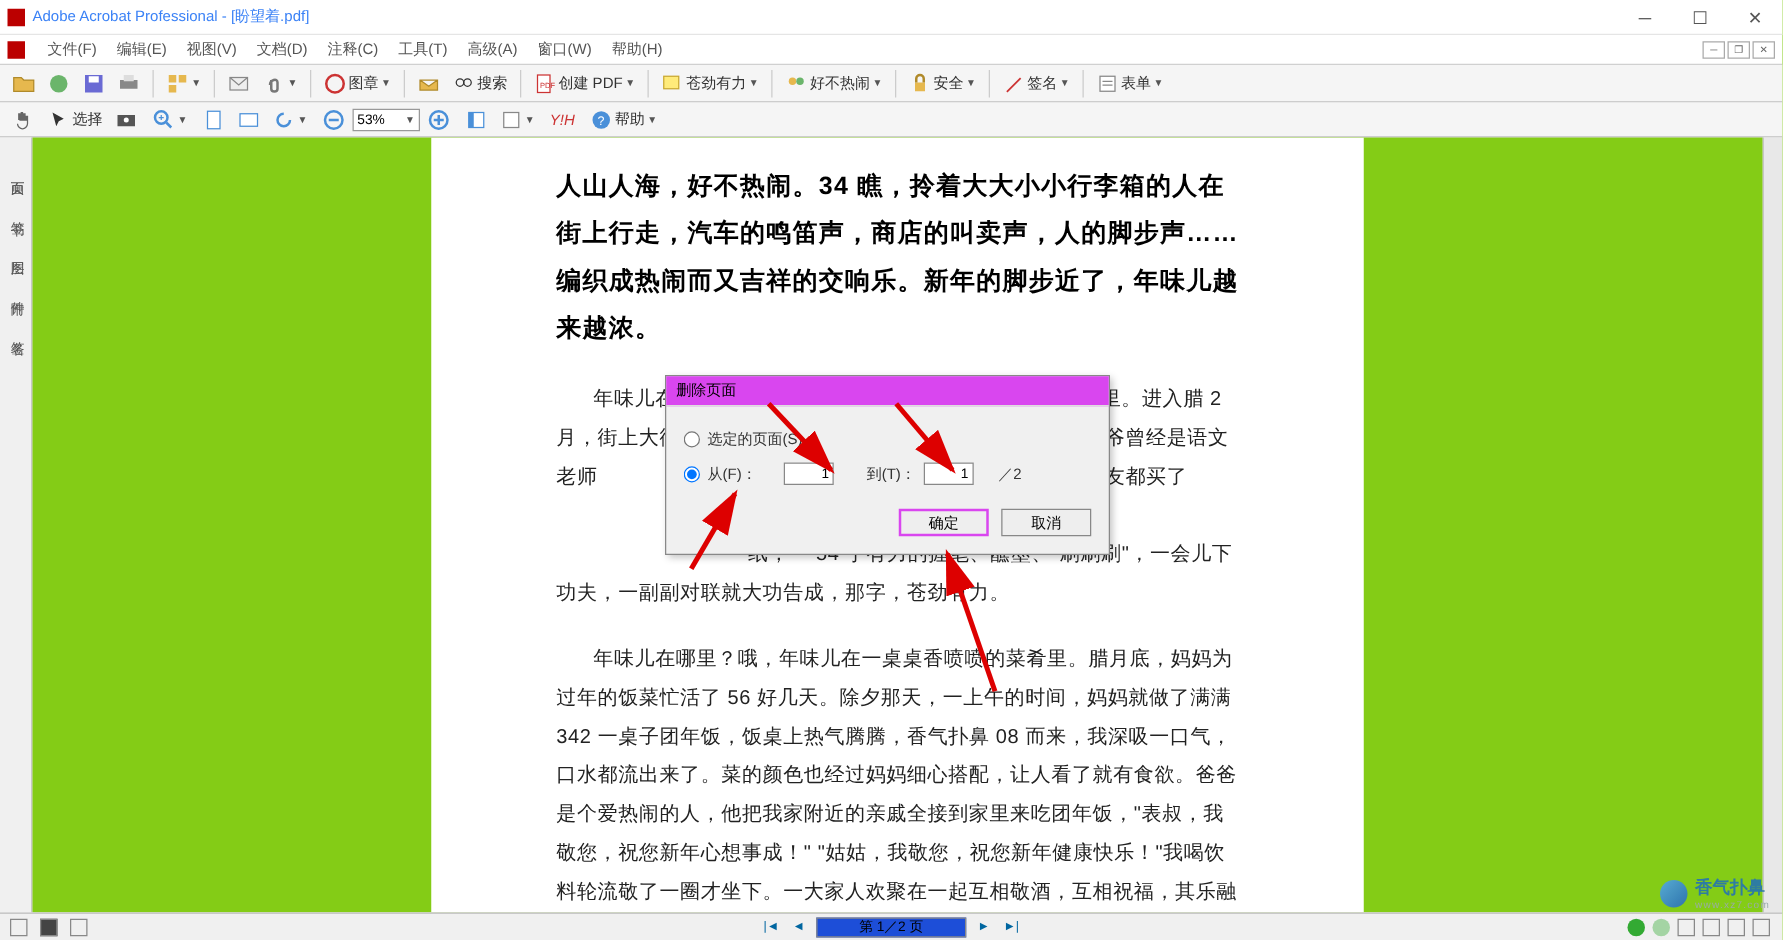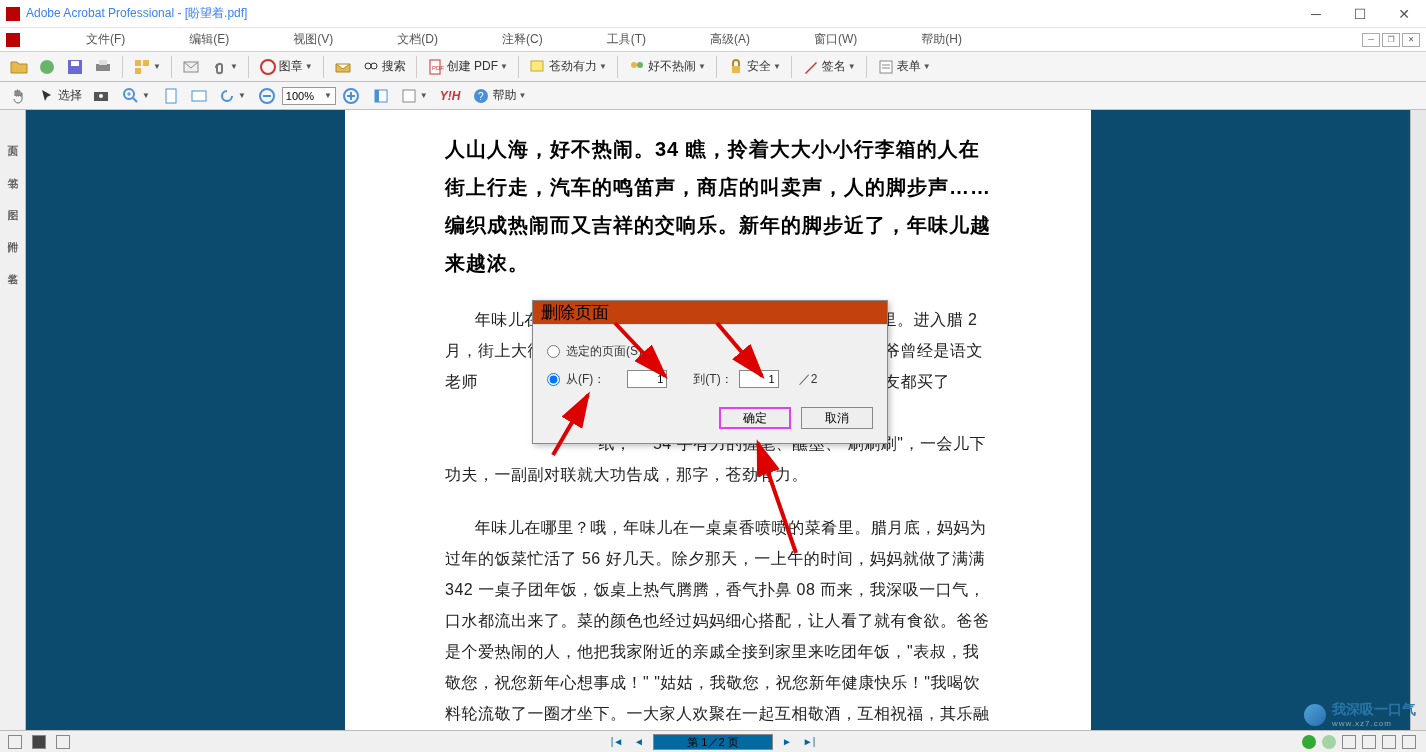--- a/index.html
+++ b/index.html
@@ -2,49 +2,49 @@
 <html><head>
 <meta charset="utf-8">
 <style>
 * { box-sizing: border-box; margin: 0; padding: 0; }
 body { font-family: "Microsoft YaHei", Arial, sans-serif; font-size: 12px; background: #fff; width: 1426px; height: 752px; overflow: hidden; position: relative; }
 .titlebar { height: 28px; background: #fff; display: flex; align-items: center; padding: 0 6px; border-bottom: 1px solid #e5e5e5; position: relative; }
 .titlebar .app-icon { width: 14px; height: 14px; background: #b00; margin-right: 6px; }
 .titlebar .title { color: #3b82f6; font-size: 12px; }
 .win-controls { position: absolute; right: 0; top: 0; display: flex; }
 .win-controls div { width: 44px; height: 28px; display: flex; align-items: center; justify-content: center; color: #555; font-size: 14px; }
-.menubar { height: 24px; display: flex; align-items: center; padding: 0 6px; border-bottom: 1px solid #d0d0d0; gap: 48px; }
+.menubar { height: 24px; display: flex; align-items: center; padding: 0 6px; border-bottom: 1px solid #d0d0d0; }
 .menubar .app-icon2 { width: 14px; height: 14px; background: #b00; margin-right: 10px; }
 .menubar span { padding: 0 8px; color: #555; font-size: 12px; cursor: default; }
 .mdi-controls { position: absolute; right: 6px; display: flex; gap: 2px; }
 .mdi-controls div { width: 18px; height: 14px; border: 1px solid #aaa; font-size: 8px; display: flex; align-items: center; justify-content: center; color: #666; }
 .toolbar { height: 30px; background: #f5f5f5; border-bottom: 1px solid #c0c0c0; display: flex; align-items: center; padding: 0 6px; gap: 2px; }
 .toolbar .sep { width: 1px; height: 22px; background: #ccc; margin: 0 4px; }
 .tb-btn { height: 22px; padding: 0 4px; display: flex; align-items: center; gap: 2px; font-size: 12px; color: #333; }
 .tb-btn svg, .tb-btn .ic { width: 18px; height: 18px; }
 .dd { font-size: 8px; color: #555; }
 .toolbar2 { height: 28px; background: #f5f5f5; border-bottom: 1px solid #c0c0c0; display: flex; align-items: center; padding: 0 6px; gap: 2px; }
 .zoom-box { width: 54px; height: 18px; border: 1px solid #999; background: #fff; font-size: 11px; padding: 0 3px; display: flex; align-items: center; justify-content: space-between; }
 .content-area { position: absolute; top: 110px; bottom: 22px; left: 0; right: 0; display: flex; }
 .left-strip { width: 26px; background: #f0f0f0; border-right: 1px solid #bbb; display: flex; flex-direction: column; align-items: center; padding-top: 20px; gap: 18px; }
 .left-strip .tab { writing-mode: vertical-rl; font-size: 11px; color: #555; padding: 6px 2px; border: 1px solid transparent; }
-.doc-pane { flex: 1; background: #0c4a6e; position: relative; display: flex; justify-content: center; overflow: hidden; }
+.doc-pane { flex: 1; background: #84cc16; position: relative; display: flex; justify-content: center; overflow: hidden; }
 .page { width: 746px; background: #fff; margin-top: 0; height: 100%; padding: 20px 100px 20px 100px; }
 .page .bold-para { font-size: 20px; font-weight: bold; line-height: 38px; color: #000; letter-spacing: 1px; }
 .page .body-para { font-size: 16px; line-height: 31px; color: #222; margin-top: 22px; letter-spacing: 0.5px; }
 .right-scroll { width: 16px; background: #e8e8e8; border-left: 1px solid #bbb; }
 .statusbar { position: absolute; bottom: 0; left: 0; right: 0; height: 22px; background: #f0f0f0; border-top: 1px solid #bbb; display: flex; align-items: center; padding: 0 8px; gap: 10px; }
 .statusbar .sb-ic { width: 14px; height: 14px; border: 1px solid #888; }
 .page-nav { position: absolute; left: 50%; transform: translateX(-50%); display: flex; align-items: center; gap: 6px; }
 .page-nav .nav-btn { width: 16px; height: 16px; display: flex; align-items: center; justify-content: center; color: #0066a0; font-size: 10px; }
-.page-box { width: 120px; height: 16px; border: 1px solid #888; background: #0369a1; font-size: 11px; text-align: center; line-height: 14px; }
+.page-box { width: 120px; height: 16px; border: 1px solid #888; background: #1d4ed8; font-size: 11px; text-align: center; line-height: 14px; }
 .nav-right { position: absolute; right: 10px; display: flex; gap: 6px; align-items: center; }
 .nav-right .c { width: 14px; height: 14px; border-radius: 7px; }
 .dialog { position: absolute; left: 532px; top: 300px; width: 356px; background: #f0f0f0; border: 1px solid #888; box-shadow: 2px 2px 6px rgba(0,0,0,0.25); z-index: 50; }
-.dialog .dlg-title { height: 24px; background: #c2410c; padding: 0 8px; display: flex; align-items: center; font-size: 17px; border-bottom: 1px solid #ddd; text-align: right; }
+.dialog .dlg-title { height: 24px; background: #d946ef; padding: 0 8px; display: flex; align-items: center; font-size: 12px; border-bottom: 1px solid #ddd; text-align: right; }
 .dialog .dlg-body { padding: 12px 14px 14px; }
 .dlg-row { display: flex; align-items: center; height: 28px; gap: 6px; color: #333; }
 .dlg-row input[type=text] { width: 40px; height: 18px; border: 1px solid #888; font-size: 11px; text-align: right; padding: 0 3px; }
 .dlg-btns { display: flex; justify-content: flex-end; gap: 10px; margin-top: 14px; }
 .dlg-btn { width: 72px; height: 22px; border: 1px solid #888; background: #eee; font-size: 12px; display: flex; align-items: center; justify-content: center; }
 .dlg-btn.primary { border: 2px solid #d946ef; }
 .arrow { position: absolute; z-index: 60; pointer-events: none; }
 .watermark { position: absolute; right: 10px; bottom: 24px; z-index: 70; display: flex; align-items: center; gap: 6px; opacity: 0.95; }
 .watermark .logo { width: 22px; height: 22px; border-radius: 11px; background: linear-gradient(135deg,#5ad,#2a6fb5); }
 .watermark .t1 { font-size: 14px; font-weight: bold; color: #2a78aa; }
@@ -250,21 +250,21 @@
       <span class="dd">▼</span>
     </div>
   <div class="sep"></div>
   <div class="tb-btn">
       <svg class="ic" viewBox="0 0 18 18">
         <circle cx="9" cy="9" r="7" fill="none" stroke="#4a90d9" stroke-width="2"></circle>
         <line x1="5" y1="9" x2="13" y2="9" stroke="#4a90d9" stroke-width="2"></line>
       </svg>
     </div>
   <div class="zoom-box">
-      <span>100%</span>
+      <span>53%</span>
       <span class="dd">▼</span>
     </div>
   <div class="tb-btn">
       <svg class="ic" viewBox="0 0 18 18">
         <circle cx="9" cy="9" r="7" fill="none" stroke="#4a90d9" stroke-width="2"></circle>
         <line x1="5" y1="9" x2="13" y2="9" stroke="#4a90d9" stroke-width="2"></line>
         <line x1="9" y1="5" x2="9" y2="13" stroke="#4a90d9" stroke-width="2"></line>
       </svg>
     </div>
   <div class="sep"></div>
@@ -275,21 +275,21 @@
       </svg>
     </div>
   <div class="tb-btn">
       <svg class="ic" viewBox="0 0 18 18">
         <rect x="3" y="3" width="12" height="12" fill="#fff" stroke="#888"></rect>
       </svg>
       <span class="dd">▼</span>
     </div>
   <div class="sep"></div>
   <div class="tb-btn">
-      <span style="font-weight:bold;color:#c33;font-size:12px;font-style:italic">Y!H</span>
+      <span style="font-weight:normal;color:#c33;font-size:12px;font-style:italic">Y!H</span>
     </div>
   <div class="sep"></div>
   <div class="tb-btn">
       <svg class="ic" viewBox="0 0 18 18">
         <circle cx="9" cy="9" r="7" fill="#4a90d9"></circle>
         <text x="6" y="13" font-size="10" fill="#fff">?</text>
       </svg>
       <span>帮助</span>
       <span class="dd">▼</span>
     </div>
@@ -375,16 +375,16 @@
     <div style="width:14px;height:14px;border:1px solid #888"></div>
     <div style="width:14px;height:14px;border:1px solid #888"></div>
     <div style="width:14px;height:14px;border:1px solid #888"></div>
     <div style="width:14px;height:14px;border:1px solid #888"></div>
   </div>
 </div>
 
 <div class="watermark">
   <div class="logo"></div>
   <div>
-    <div class="t1">我深吸一口气</div>
+    <div class="t1">香气扑鼻</div>
     <div class="t2">www.xz7.com</div>
   </div>
 </div>
 
 </body></html>

